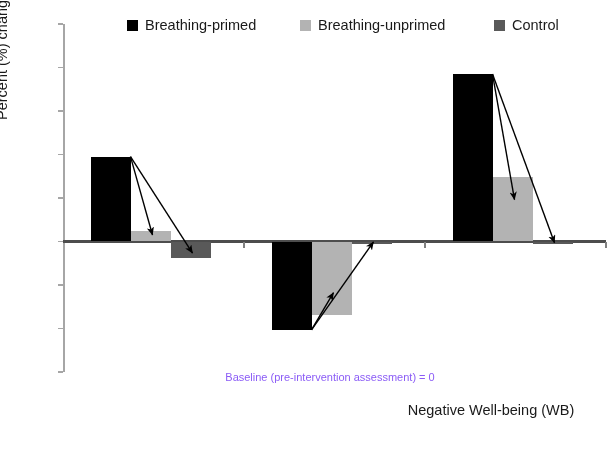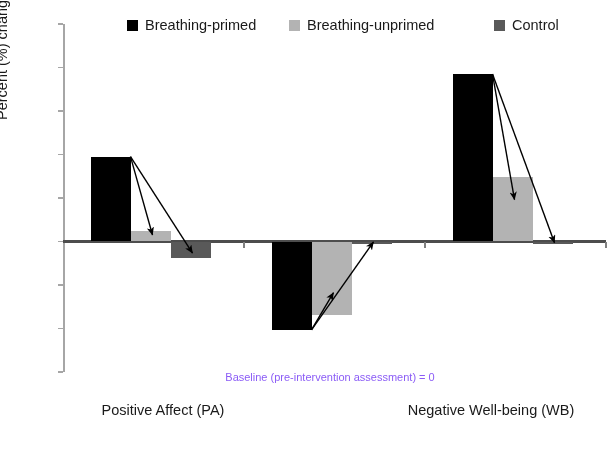--- a/index.html
+++ b/index.html
@@ -45,21 +45,21 @@
 </head>
 <body>
 
 <div id="chart-root">
 
   <div class="legend">
     <div class="legend-entry" id="leg0" style="left:127px;top:2px;">
       <span class="legend-swatch" id="sw0" style="background: rgb(0, 0, 0);"></span>
       <span>Breathing-primed</span>
     </div>
-    <div class="legend-entry" id="leg1" style="left:289px;top:2px;">
+    <div class="legend-entry" id="leg1" style="left:300px;top:2px;">
       <span class="legend-swatch" id="sw1" style="background: rgb(179, 179, 179);"></span>
       <span>Breathing-unprimed</span>
     </div>
     <div class="legend-entry" id="leg2" style="left:494px;top:2px;">
       <span class="legend-swatch" id="sw2" style="background: rgb(89, 89, 89);"></span>
       <span>Control</span>
     </div>
   </div>
 
   <div class="ylabel">Percent (%) change from baseline at zero (0)</div>
@@ -99,16 +99,15 @@
   <line x1="130.5" y1="156.67499999999998" x2="152.5" y2="234.99675000000002" stroke="#000000" stroke-width="1.4" marker-end="url(#ah)"></line>
       <line x1="130.5" y1="156.67499999999998" x2="192.5" y2="253.071" stroke="#000000" stroke-width="1.4" marker-end="url(#ah)"></line>
       <line x1="311.5" y1="329.80499999999995" x2="333.5" y2="292.656" stroke="#000000" stroke-width="1.4" marker-end="url(#ah)"></line>
       <line x1="311.5" y1="329.80499999999995" x2="373.5" y2="241.90499999999997" stroke="#000000" stroke-width="1.4" marker-end="url(#ah)"></line>
       <line x1="492.5" y1="74.025" x2="514.5" y2="199.65300000000002" stroke="#000000" stroke-width="1.4" marker-end="url(#ah)"></line>
       <line x1="492.5" y1="74.025" x2="554.5" y2="242.77499999999998" stroke="#000000" stroke-width="1.4" marker-end="url(#ah)"></line>
     </svg>
 
   <div class="baseline-note" id="baseline-note" style="left:330px;top:371px;">Baseline (pre-intervention assessment) = 0</div>
 
-  <div class="cat-label" id="cat0" style="left:163px;top:402px;">Positive Affect (PA)</div>
   <div class="cat-label" id="cat2" style="left:491px;top:402px;">Negative Well-being (WB)</div>
 
 </div>
 
 </body></html>

